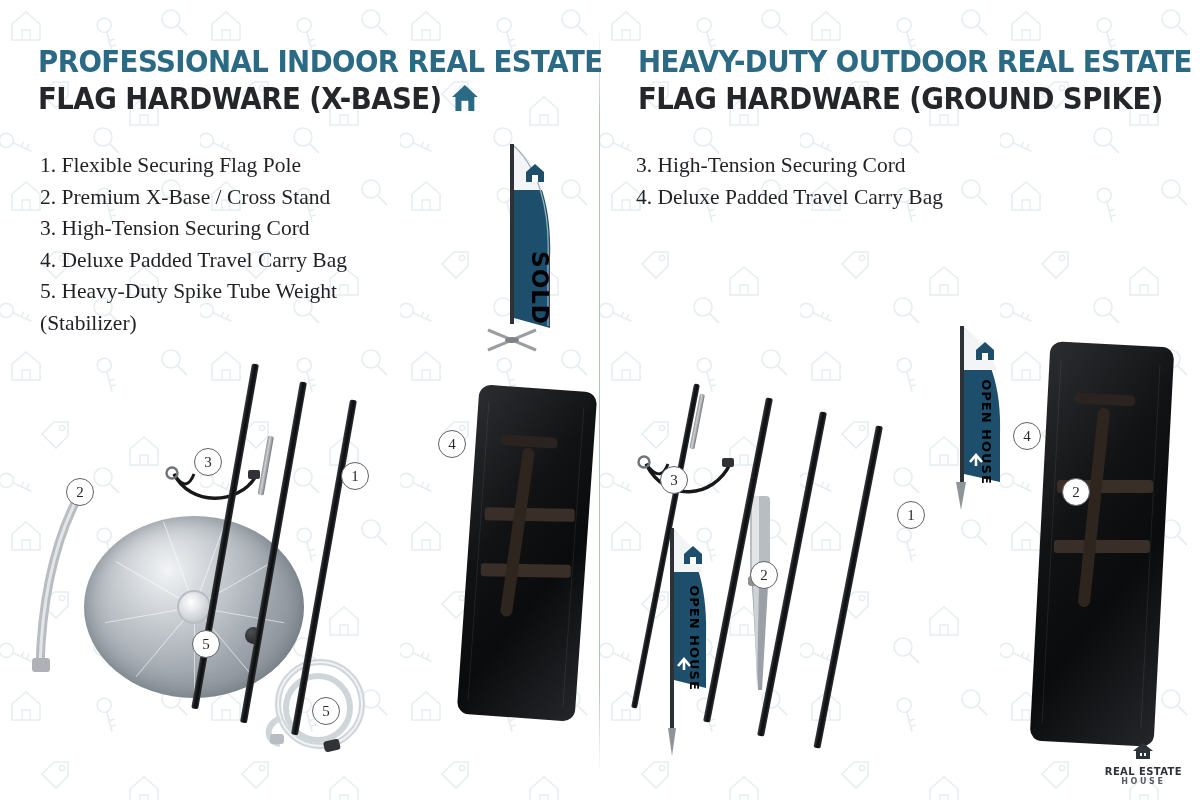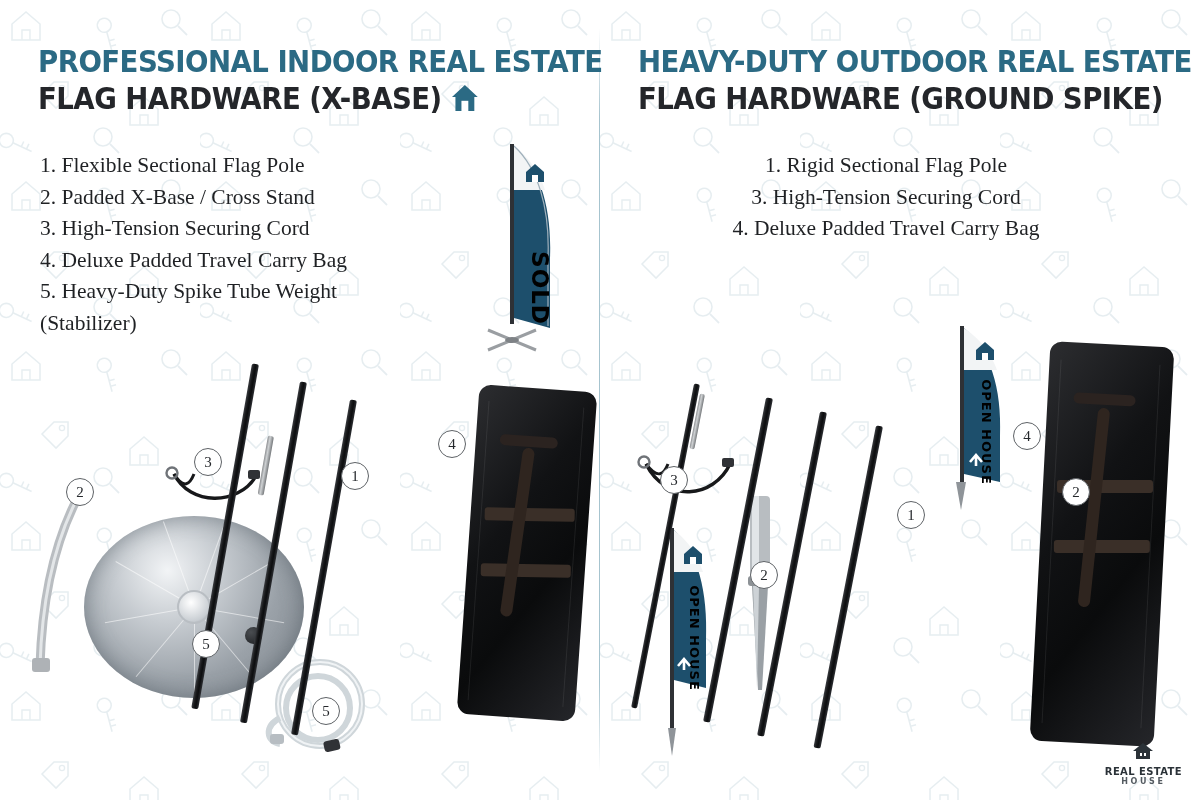--- a/index.html
+++ b/index.html
@@ -27,21 +27,21 @@
   #divider {
     position: absolute;
     left: 599px; top: 28px;
     width: 1px; height: 744px;
     background: linear-gradient(to bottom, rgba(160,190,200,0), rgba(150,185,198,0.85) 12%, rgba(150,185,198,0.85) 88%, rgba(160,190,200,0));
   }
 
   
   .panel { position: absolute; top: 0; height: 800px; }
   #panel-left  { left: 0;    width: 600px; }
-  #panel-right { left: 600px; width: 600px; text-align: center; }
+  #panel-right { left: 600px; width: 600px; }
 
   .head-wrap { position: absolute; top: 46px; }
   #panel-left .head-wrap  { left: 38px; width: 556px; }
   #panel-right .head-wrap { left: 38px; width: 556px; }
 
   .title-1 {
     font-family: "DejaVu Sans", sans-serif;
     font-weight: 700;
     font-size: 30px;
     letter-spacing: -0.6px;
@@ -221,22 +221,22 @@
       <div class="title-2">
         <span>FLAG HARDWARE (X-BASE)</span>
         <svg class="house-badge" viewBox="0 0 32 30" xmlns="http://www.w3.org/2000/svg">
           <path d="M16 1 L31 14 L27 14 L27 29 L5 29 L5 14 L1 14 Z" fill="#2b6a84"></path>
           <rect x="12" y="18" width="8" height="11" fill="#ffffff"></rect>
         </svg>
       </div>
     </div>
 
     <ul class="feature-list">
-      <li><span>1.</span> <span>Flexible Sectional Flag Pole</span></li>
-      <li><span>2.</span> <span>Padded X-Base / Cross Stand</span></li>
+      <li><span>1.</span> <span>Flexible Securing Flag Pole</span></li>
+      <li><span>2.</span> <span>Premium X-Base / Cross Stand</span></li>
       <li><span>3.</span> <span>High-Tension Securing Cord</span></li>
       <li><span>4.</span> <span>Deluxe Padded Travel Carry Bag</span></li>
       <li><span>5.</span> <span>Heavy-Duty Spike Tube Weight
     (Stabilizer)</span></li>
     </ul>
 
     <svg class="obj" style="left:480px; top:138px; width:110px; height:230px;" viewBox="0 0 110 230" xmlns="http://www.w3.org/2000/svg">
       <path d="M34 8 C60 30 72 70 70 120 L70 190 L34 180 Z" fill="#1d4f6c"></path>
       <path d="M34 8 C50 20 60 36 65 52 L34 52 Z" fill="#f2f4f5"></path>
       <path d="M34 8 C58 30 70 70 68 120 L68 188" fill="none" stroke="#9fb0bb" stroke-width="1.2"></path>
@@ -325,21 +325,20 @@
   <div class="panel" id="panel-right">
 
     <div class="head-wrap">
       <div class="title-1">HEAVY-DUTY OUTDOOR REAL ESTATE</div>
       <div class="title-2">
         <span>FLAG HARDWARE (GROUND SPIKE)</span>
       </div>
     </div>
 
     <ul class="feature-list">
-      <li><span>1.</span> <span>Rigid Sectional Flag Pole</span></li>
       <li><span>3.</span> <span>High-Tension Securing Cord</span></li>
       <li><span>4.</span> <span>Deluxe Padded Travel Carry Bag</span></li>
     </ul>
 
     <svg class="obj" style="left:32px; top:452px; width:110px; height:60px;" viewBox="0 0 110 60" xmlns="http://www.w3.org/2000/svg">
       <path d="M14 12 C34 52 82 46 98 12" fill="none" stroke="#17181a" stroke-width="3.4"></path>
       <path d="M14 12 C26 28 32 22 36 12" fill="none" stroke="#17181a" stroke-width="3"></path>
       <circle cx="12" cy="10" r="5.5" fill="none" stroke="#6f7378" stroke-width="2.4"></circle>
       <rect x="90" y="6" width="12" height="9" rx="2" fill="#303236"></rect>
     </svg>

